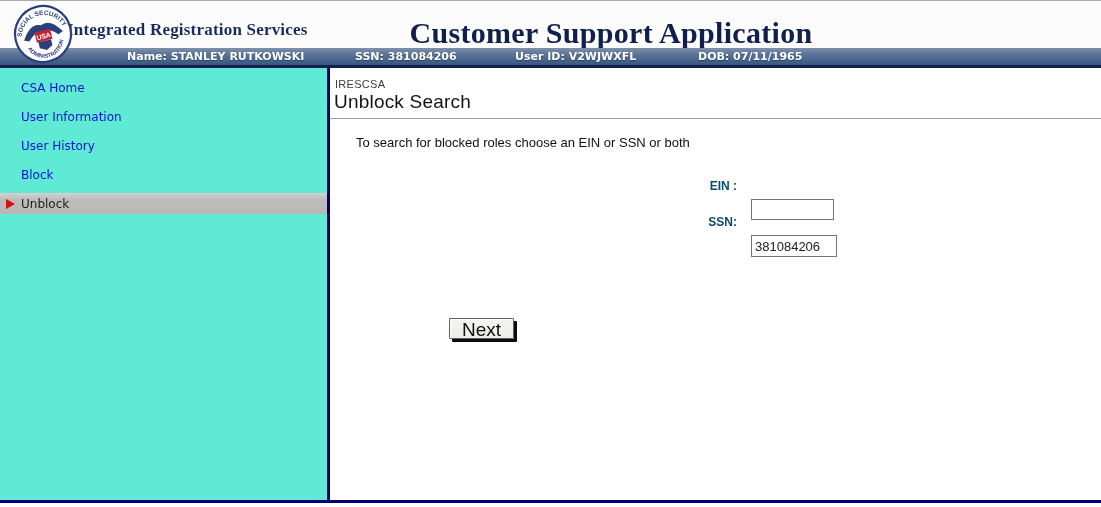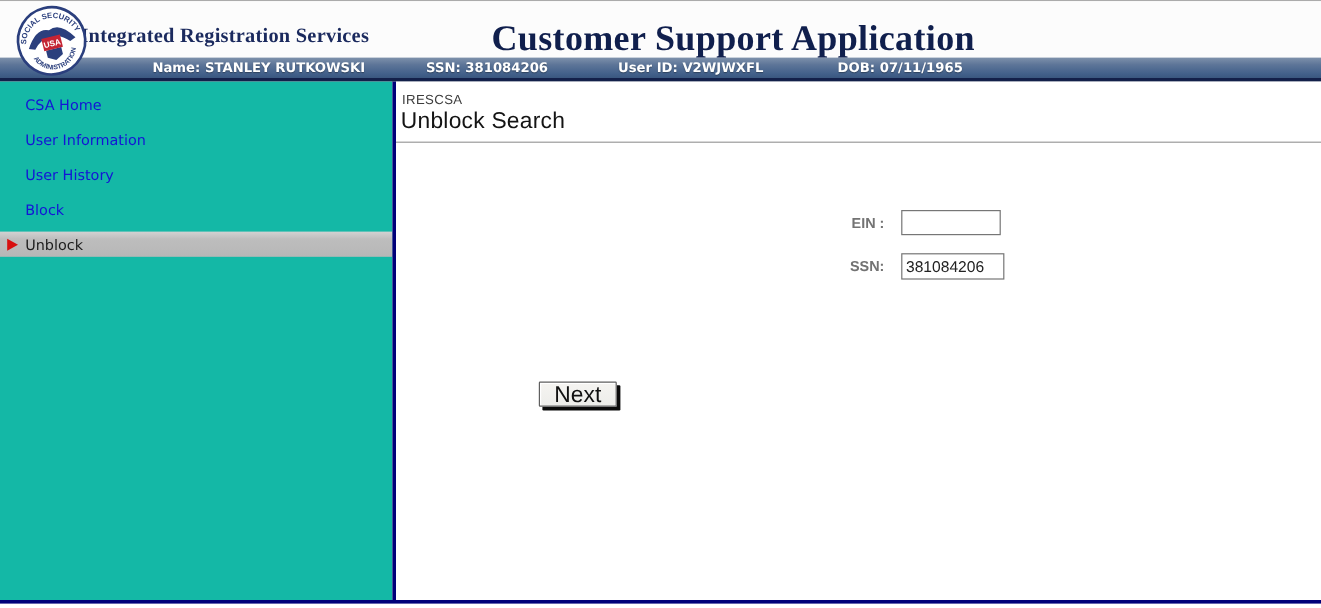--- a/index.html
+++ b/index.html
@@ -37,21 +37,21 @@
   .user-bar .field {
     position:absolute; top:0; height:17px; line-height:17px;
     font-family:"DejaVu Sans", sans-serif; font-size:11px; font-weight:bold;
     color:#ffffff; text-shadow:0 1px 1px rgba(0,0,0,0.35); white-space:nowrap;
   }
   .f-name { left:127px; } .f-ssn { left:355px; } .f-uid { left:515px; } .f-dob { left:698px; }
 
   
   .sidebar {
     position:absolute; top:68px; left:0; width:327px; height:432px;
-    background:#14b8a6; padding-top:9px;
+    background:#5eead4; padding-top:9px;
   }
   .nav-item {
     position:relative; height:21px; margin-bottom:8px;
     display:flex; align-items:center; padding-left:21px;
     font-family:"DejaVu Sans", sans-serif; font-size:12px;
     color:#1414d6; cursor:pointer; white-space:nowrap;
   }
   .nav-item.selected {
     background:linear-gradient(to bottom, #d2d2d2 0%, #bdbdbd 30%, #b7b7b7 100%);
     color:#1c1c1c;
@@ -67,28 +67,28 @@
   .bottom-line { position:absolute; top:500px; left:0; right:0; height:3px; background:#000079; }
 
   .content { position:absolute; top:68px; left:330px; right:0; height:432px; background:#ffffff; }
   .app-code { position:absolute; left:5px; top:10px; font-size:11px; color:#3d3d3d; letter-spacing:0.3px; }
   .page-title { position:absolute; left:4px; top:23px; font-size:19px; color:#141414; letter-spacing:0.2px; }
   .title-divider { position:absolute; top:50px; left:0; right:0; height:1px; background:#9b9b9b; }
   .instruction { position:absolute; left:26px; top:67px; font-size:13px; color:#101010; }
 
   .form-label {
     position:absolute; left:327px; width:80px; height:18px; line-height:18px;
-    text-align:right; font-size:12px; font-weight:bold; color:#737373;
+    text-align:right; font-size:12px; font-weight:bold; color:#0c4a6e;
   }
   .lbl-ein { top:109px; } .lbl-ssn { top:145px; }
   .text-input {
     position:absolute; left:421px; width:85px; height:21px;
     border:1px solid #767676; background:#ffffff;
     font-family:"Liberation Sans", sans-serif; font-size:13px; color:#222222;
-    padding:0 3px; outline:none; border-radius:0;
+    padding:0 3px; outline:none; border-radius:0;margin-top:24px;
   }
   .inp-ein { top:107px; width:83px; }
   .inp-ssn { top:143px; width:86px; height:22px; }
 
   .next-button {
     position:absolute; left:119px; top:250px; width:65px; height:21px;
     background:linear-gradient(to bottom,#f5f4f1 0%, #ededea 100%);
     border:1px solid #5f5f5f;
     box-shadow:3px 3px 0 #0a0a0a, inset 1px 1px 0 #ffffff;
     font-family:"Liberation Sans", sans-serif; font-size:19px; color:#111111;
@@ -147,20 +147,21 @@
       <span class="nav-arrow"></span>
       <span>Unblock</span>
     </div>
   </div>
   <div class="v-divider"></div>
 
   <div class="content">
     <div class="app-code">IRESCSA</div>
     <div class="page-title">Unblock Search</div>
     <div class="title-divider"></div>
+    <div class="instruction">To search for blocked roles choose an EIN or SSN or both</div>
 
     <label class="form-label lbl-ein">EIN :</label>
     <input class="text-input inp-ein" type="text" value="" style="">
 
     <label class="form-label lbl-ssn">SSN:</label>
     <input class="text-input inp-ssn" type="text" value="381084206" style="">
 
     <button class="next-button">Next</button>
   </div>
 

